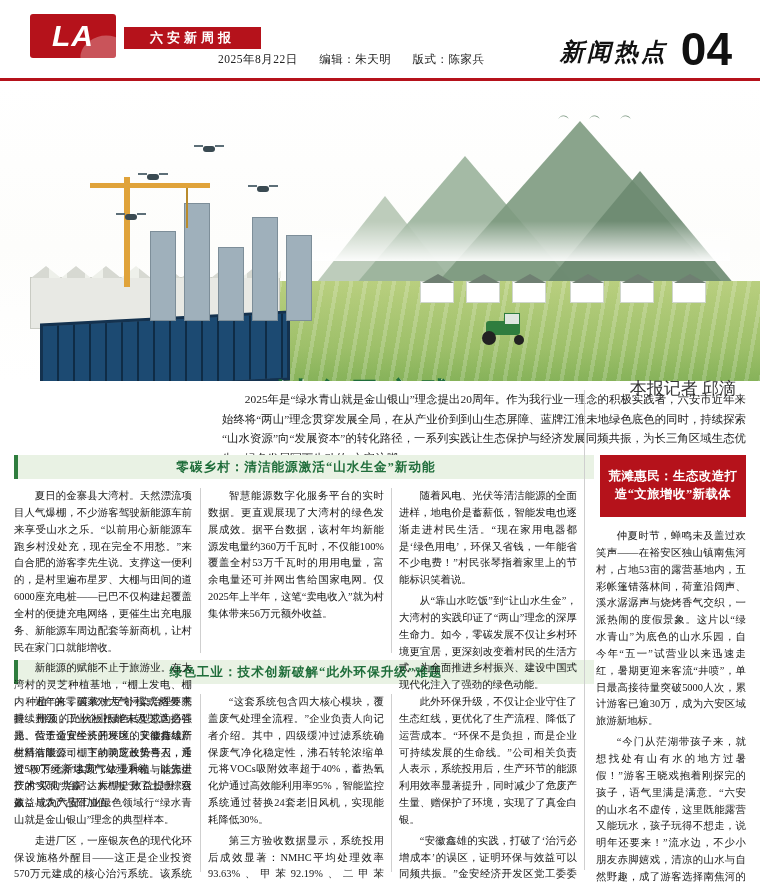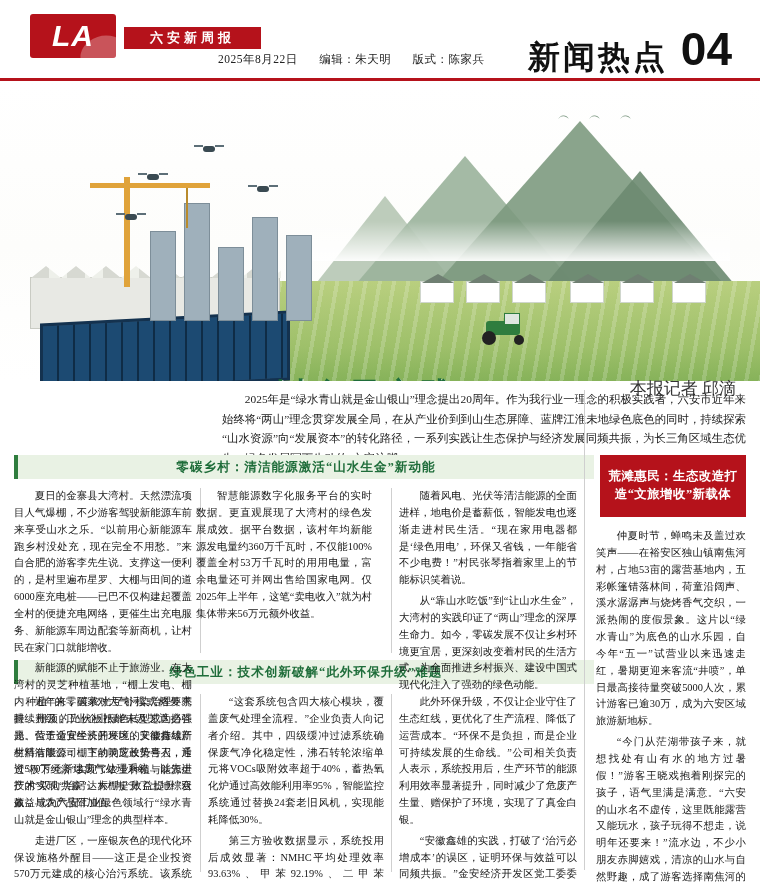--- a/index.html
+++ b/index.html
@@ -43,21 +43,21 @@
     margin-top:3px; display:inline-block; background:#b5121b; color:#fff;
     font-size:13px; letter-spacing:4px; padding:2px 26px; font-weight:bold;
   }
   .masthead-meta {
     position:absolute; left:218px; top:52px; font-size:11.5px; color:#222;
     letter-spacing:.5px;
   }
   .masthead-meta span { margin-right:18px; }
   .section-title {
     position:absolute; right:92px; top:36px;
-    font-size:32px; font-weight:bold; letter-spacing:3px; color:#111;
+    font-size:24px; font-weight:bold; letter-spacing:3px; color:#111;font-style:italic;
   }
   .section-num {
     position:absolute; right:28px; top:26px;
     font-family:"Liberation Sans", sans-serif; font-size:46px; font-weight:bold; color:#111;
     line-height:1;
   }
   .masthead-rule {
     position:absolute; left:0; top:78px; width:760px; height:3px; background:#b5121b;
   }
 
@@ -281,21 +281,21 @@
   <div class="vrule" style="left:200px; top:488px; height:165px;"></div>
   <div class="vrule" style="left:391px; top:488px; height:165px;"></div>
   <div class="vrule" style="left:584px; top:390px; height:480px;"></div>
   <div class="vrule" style="left:200px; top:694px; height:178px;"></div>
   <div class="vrule" style="left:391px; top:694px; height:178px;"></div>
 
   <div class="col" style="left:14px;  top:488px; width:178px;">
     <p>夏日的金寨县大湾村。天然漂流项目人气爆棚，不少游客驾驶新能源车前来享受山水之乐。“以前用心新能源车跑乡村没处充，现在完全不用愁。”来自合肥的游客李先生说。支撑这一便利的，是村里遍布星罗、大棚与田间的道6000座充电桩——已巴不仅构建起覆盖全村的便捷充电网络，更催生出充电服务、新能源车周边配套等新商机，让村民在家门口就能增收。</p>
     <p>新能源的赋能不止于旅游业。在大湾村的灵芝种植基地，“棚上发电、棚内种植”的零碳农光互补模式格外亮眼。棚顶的光伏板抵能未及芝遮挡强光、营造适宜生长的环境，又能持续产生清洁能源；棚下的灵芝长势喜人，通过“板下经济”实现了农业种植与能源生产的“双向共赢”。大棚提升了土地综合效益与农产品附加值。</p>
   </div>
-  <div class="col" style="left:196px; top:488px; width:176px;">
+  <div class="col" style="left:208px; top:488px; width:176px;">
     <p>智慧能源数字化服务平台的实时数据。更直观展现了大湾村的绿色发展成效。据平台数据，该村年均新能源发电量约360万千瓦时，不仅能100%覆盖全村53万千瓦时的用用电量，富余电量还可并网出售给国家电网。仅2025年上半年，这笔“卖电收入”就为村集体带来56万元额外收益。</p>
   </div>
   <div class="col" style="left:399px; top:488px; width:178px;">
     <p>随着风电、光伏等清洁能源的全面进样，地电价是蓄薪低，智能发电也逐渐走进村民生活。“现在家用电器都是‘绿色用电’，环保又省钱，一年能省不少电费！”村民张琴指着家里上的节能标识笑着说。</p>
     <p>从“靠山水吃饭”到“让山水生金”，大湾村的实践印证了“两山”理念的深厚生命力。如今，零碳发展不仅让乡村环境更宜居，更深刻改变着村民的生活方式，为全面推进乡村振兴、建设中国式现代化注入了强劲的绿色动能。</p>
   </div>
 
   <div class="col" style="left:14px;  top:694px; width:178px;">
     <p>近年来，国家对大气污染治理要求持续升级，工业企业绿色转型成为必答题。位于金安经济开发区的安徽鑫雄新材料有限公司，主动响应政策号召，斥资570万元新建废气处理系统，以先进技术实现“治污达标”与“效益提升”双赢，成为六安工业绿色领域行“绿水青山就是金山银山”理念的典型样本。</p>
     <p>走进厂区，一座银灰色的现代化环保设施格外醒目——这正是企业投资570万元建成的核心治污系统。该系统采用国际先进的“沸石转轮吸附浓缩+RTO蓄热氧化”技术，且此项技术已被生态环境部列入《国家先进污染防治技术目录》，从技术源头保障治污成效。</p>

